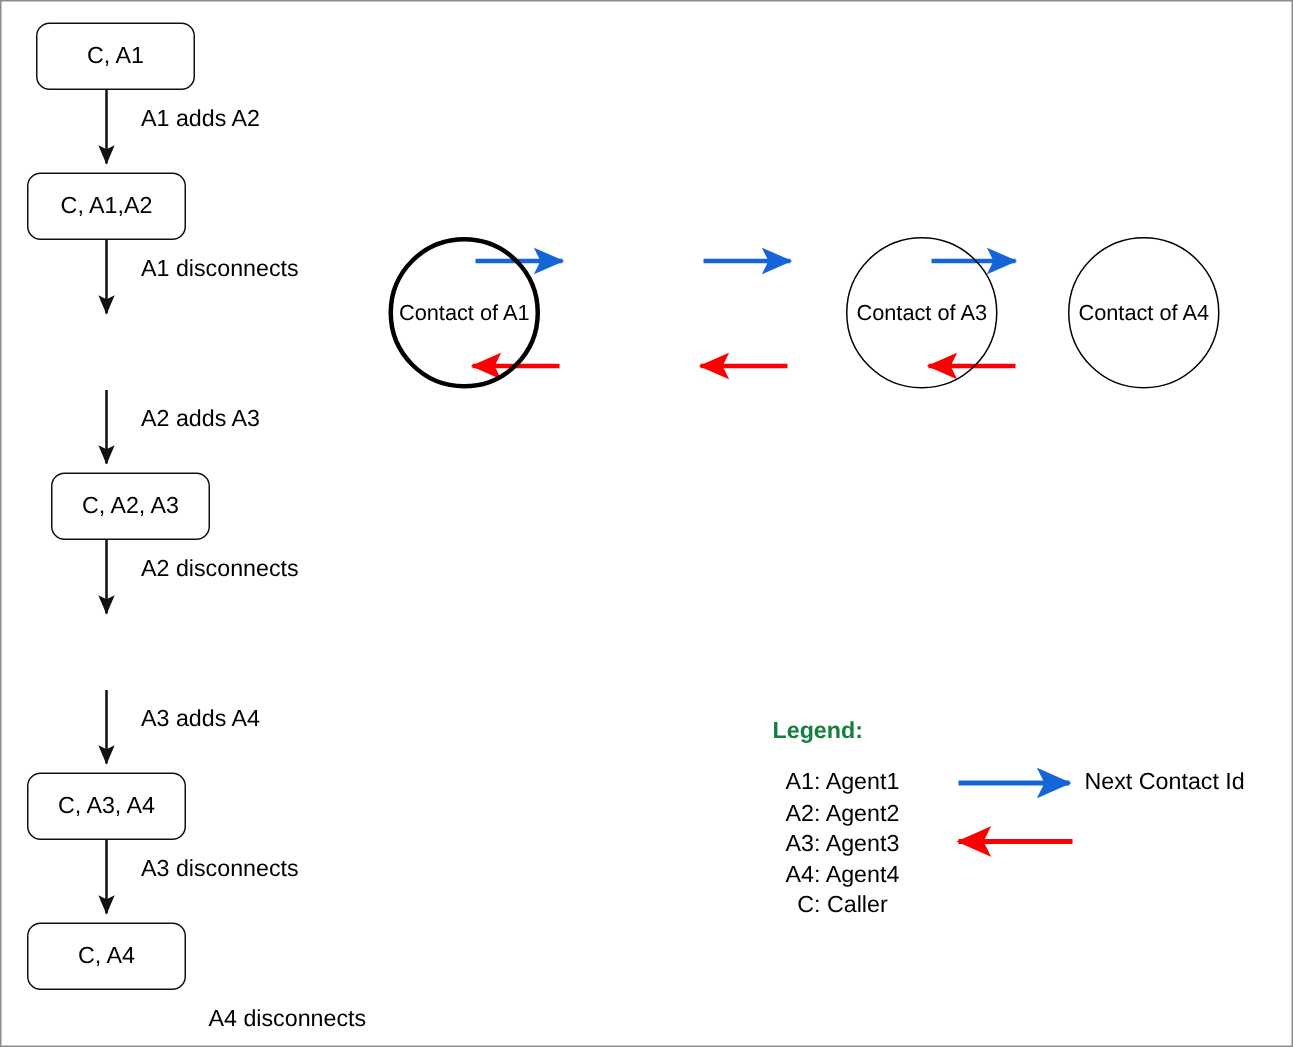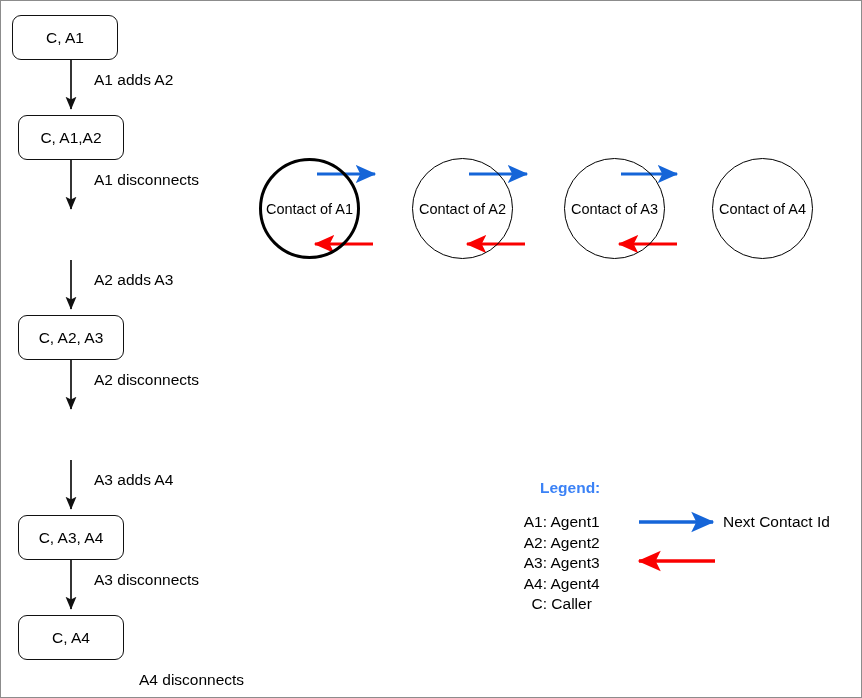--- a/index.html
+++ b/index.html
@@ -66,25 +66,25 @@
   }
   .node-label {
     font-size: 14.5px;
     color: #000000;
     white-space: nowrap;
     position: relative;
     z-index: 3;
   }
   .legend-title {
     position: absolute;
-    left: 539px;
+    left: 514px;
     top: 478px;
     font-size: 15.5px;
     font-weight: bold;
-    color: #3b82f6;
+    color: #15803d;
   }
   .legend-keys {
     position: absolute;
     left: 516px;
     top: 511px;
     font-size: 15.5px;
     color: #000000;
     line-height: 20.5px;
   }
   .legend-keys .row {
@@ -144,50 +144,47 @@
     <g stroke="#fa0000" stroke-width="3" fill="none" marker-end="url(#arrow-red)">
       <line x1="372" y1="243" x2="314" y2="243"></line>
       <line x1="524" y1="243" x2="466" y2="243"></line>
       <line x1="676" y1="243" x2="618" y2="243"></line>
     </g>
 
     <line x1="638" y1="521" x2="712" y2="521" stroke="#1565d8" stroke-width="3.4" fill="none" marker-end="url(#arrow-blue)"></line>
     <line x1="714" y1="560" x2="638" y2="560" stroke="#fa0000" stroke-width="3.4" fill="none" marker-end="url(#arrow-red)"></line>
   </svg>
 
-  <div class="state-box" style="left:11px; top:14px;">
+  <div class="state-box" style="left:23px; top:14px;">
       <span>C, A1</span>
     </div>
   <div class="state-box" style="left:17px; top:114px;">
       <span>C, A1,A2</span>
     </div>
-  <div class="state-box" style="left:17px; top:314px;">
+  <div class="state-box" style="left:33px; top:314px;">
       <span>C, A2, A3</span>
     </div>
   <div class="state-box" style="left:17px; top:514px;">
       <span>C, A3, A4</span>
     </div>
   <div class="state-box" style="left:17px; top:614px;">
       <span>C, A4</span>
     </div>
 
   <div class="edge-label" style="left:93px; top:70px;">A1 adds A2</div>
   <div class="edge-label" style="left:93px; top:170px;">A1 disconnects</div>
   <div class="edge-label" style="left:93px; top:270px;">A2 adds A3</div>
   <div class="edge-label" style="left:93px; top:370px;">A2 disconnects</div>
   <div class="edge-label" style="left:93px; top:470px;">A3 adds A4</div>
   <div class="edge-label" style="left:93px; top:570px;">A3 disconnects</div>
   <div class="edge-label" style="left:93px; top:670px;margin-left:45px;">A4 disconnects</div>
 
   <div class="node-circle emphasis" style="left:218px; top:157px;">
     <span class="node-label">Contact of A1</span>
   </div>
-  <div class="node-circle" style="left:371px; top:157px;">
-    <span class="node-label">Contact of A2</span>
-  </div>
   <div class="node-circle" style="left:523px; top:157px;">
     <span class="node-label">Contact of A3</span>
   </div>
   <div class="node-circle" style="left:671px; top:157px;">
     <span class="node-label">Contact of A4</span>
   </div>
 
   <div class="legend-title">Legend:</div>
 
   <div class="legend-keys">

